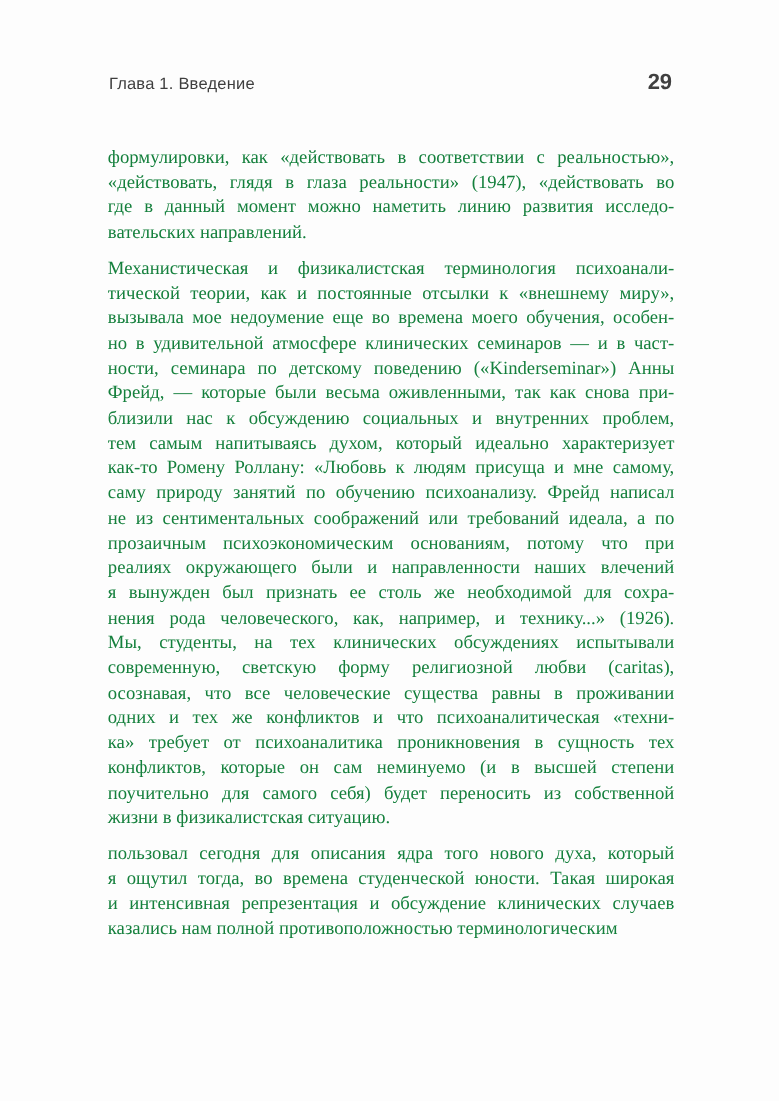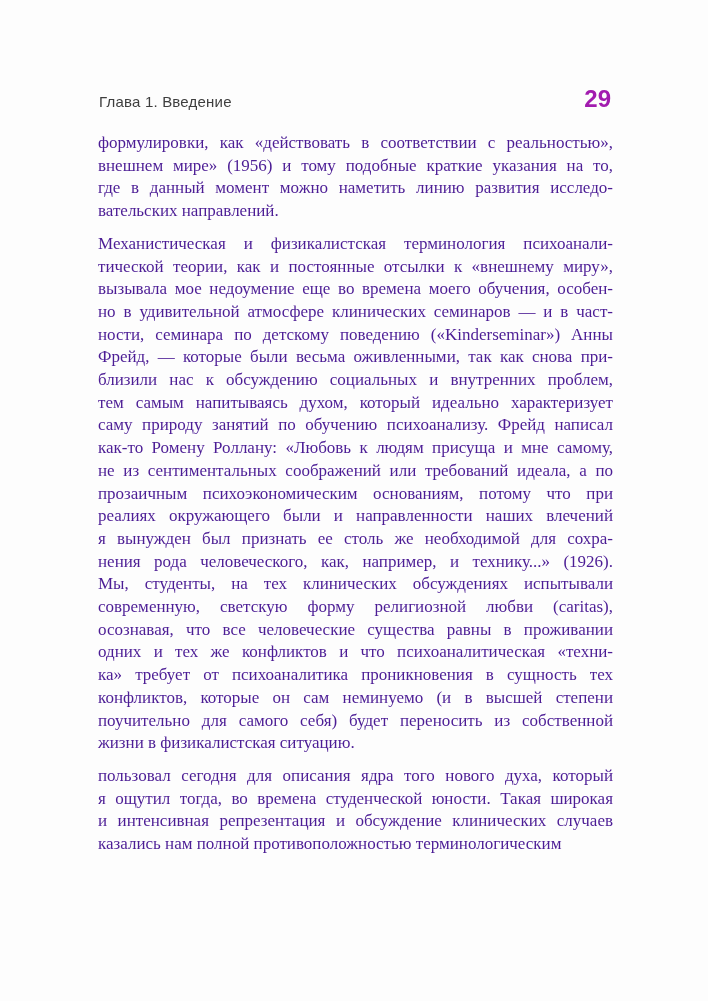--- a/index.html
+++ b/index.html
@@ -16,41 +16,40 @@
   }
   .running-head {
     position: absolute;
     left: 99px;
     top: 64px;
     width: 512px;
     display: flex;
     justify-content: space-between;
     align-items: baseline;
     font-family: "Liberation Sans", sans-serif;
-    margin-top: 21px;
   }
   .running-title {
     font-size: 15px;
     color: #3e3e3e;
     letter-spacing: 0.2px;
   }
   .page-number {
-    font-size: 24px;
+    font-size: 20px;
     font-weight: bold;
-    color: #a21caf;
+    color: #404040;
   }
   .body-text {
     position: absolute;
     left: 98px;
     top: 132px;
     width: 515px;
     font-family: "Liberation Serif", serif;
     font-size: 17px;
     line-height: 22.7px;
-    color: #4c1d95;
+    color: #15803d;
   }
   .paragraph {
     margin: 0 0 10px 0;
   }
   .line {
     text-align: justify;
     text-align-last: justify;
     text-justify: inter-word;
     white-space: normal;
   }
@@ -62,35 +61,35 @@
 <body>
 
 <div class="page">
   <div class="running-head">
     <span class="running-title">Глава 1. Введение</span>
     <span class="page-number">29</span>
   </div>
   <div class="body-text">
       <div class="paragraph">
         <div class="line">формулировки, как «действовать в соответствии с реальностью»,</div>
-        <div class="line">внешнем мире» (1956) и тому подобные краткие указания на то,</div>
+        <div class="line">«действовать, глядя в глаза реальности» (1947), «действовать во</div>
         <div class="line">где в данный момент можно наметить линию развития исследо-</div>
         <div class="line last">вательских направлений.</div>
       </div>
       <div class="paragraph">
         <div class="line">Механистическая и физикалистская терминология психоанали-</div>
         <div class="line">тической теории, как и постоянные отсылки к «внешнему миру»,</div>
         <div class="line">вызывала мое недоумение еще во времена моего обучения, особен-</div>
         <div class="line">но в удивительной атмосфере клинических семинаров — и в част-</div>
         <div class="line">ности, семинара по детскому поведению («Kinderseminar») Анны</div>
         <div class="line">Фрейд, — которые были весьма оживленными, так как снова при-</div>
         <div class="line">близили нас к обсуждению социальных и внутренних проблем,</div>
         <div class="line">тем самым напитываясь духом, который идеально характеризует</div>
+        <div class="line">как-то Ромену Роллану: «Любовь к людям присуща и мне самому,</div>
         <div class="line">саму природу занятий по обучению психоанализу. Фрейд написал</div>
-        <div class="line">как-то Ромену Роллану: «Любовь к людям присуща и мне самому,</div>
         <div class="line">не из сентиментальных соображений или требований идеала, а по</div>
         <div class="line">прозаичным психоэкономическим основаниям, потому что при</div>
         <div class="line">реалиях окружающего были и направленности наших влечений</div>
         <div class="line">я вынужден был признать ее столь же необходимой для сохра-</div>
         <div class="line">нения рода человеческого, как, например, и технику...» (1926).</div>
         <div class="line">Мы, студенты, на тех клинических обсуждениях испытывали</div>
         <div class="line">современную, светскую форму религиозной любви (caritas),</div>
         <div class="line">осознавая, что все человеческие существа равны в проживании</div>
         <div class="line">одних и тех же конфликтов и что психоаналитическая «техни-</div>
         <div class="line">ка» требует от психоаналитика проникновения в сущность тех</div>

